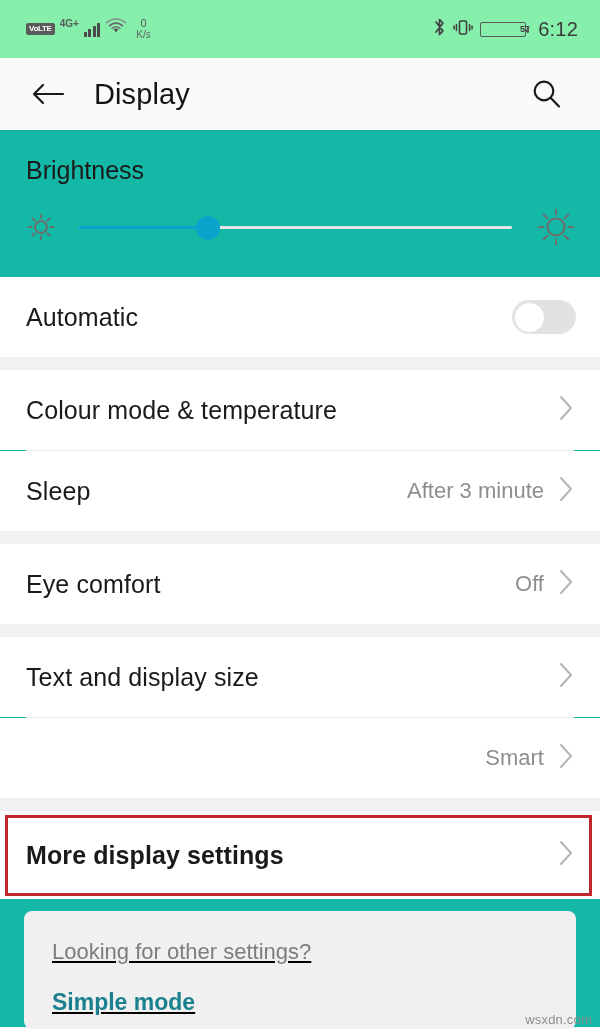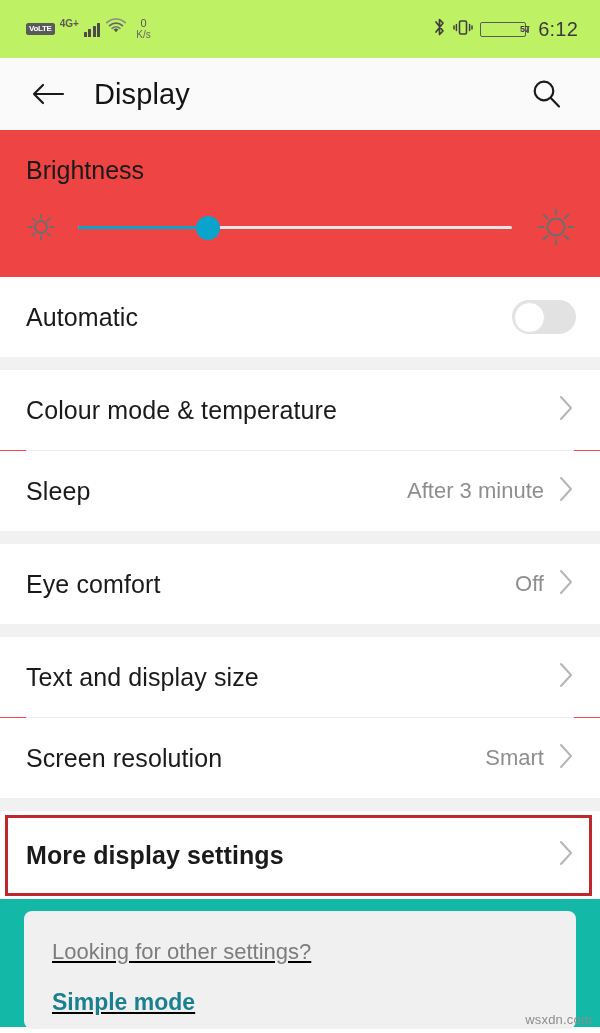--- a/index.html
+++ b/index.html
@@ -6,21 +6,21 @@
   html, body {
     width:600px; height:1033px;
     background:#ffffff;
     font-family:"Liberation Sans", sans-serif;
     -webkit-font-smoothing:antialiased;
   }
   #screen { position:relative; width:600px; height:1033px; background:#ffffff; overflow:hidden; }
 
   
   .statusbar {
-    height:58px; background:#bef264;
+    height:58px; background:#86efac;
     display:flex; align-items:center;
     padding:0 22px 0 26px;
     color:#4a4a4a;
   }
   .sb-left { display:flex; align-items:center; gap:5px; }
   .sb-right { margin-left:auto; display:flex; align-items:center; gap:7px; }
   .volte-badge {
     border:1.6px solid #5a5a5a; border-radius:2px;
     font-size:8px; font-weight:bold; letter-spacing:-0.3px;
     padding:1px 2px; line-height:1; color:#3d3d3d;
@@ -52,21 +52,21 @@
     padding:0 32px 0 26px;
   }
   .appbar .back { width:44px; height:44px; display:flex; align-items:center; justify-content:center; cursor:pointer; }
   .appbar .title {
     font-size:29px; color:#141414; margin-left:24px; letter-spacing:0.1px;
   }
   .appbar .search { margin-left:auto; width:44px; height:44px; display:flex; align-items:center; justify-content:center; cursor:pointer; }
 
   
   .gap { height:13px; background:#f1f1f1; }
-  .section { background:#ef4444; }
+  .section { background:#14b8a6; }
 
   .brightness-label {
     font-size:25px; color:#1a1a1a;
     padding:26px 0 0 26px;
   }
   .slider-row {
     display:flex; align-items:center;
     padding:20px 22px 28px 24px; gap:0;
   }
   .sun-small { width:34px; height:34px; flex:0 0 34px; }
@@ -283,21 +283,20 @@
     <div class="row">
       <span class="label">Text and display size</span>
       <span class="only-chevron">
         <svg width="20" height="32" viewBox="0 0 20 32">
             <path d="M5 5 L15 16 L5 27" stroke="#b5b5b5" stroke-width="2" fill="none" stroke-linecap="round" stroke-linejoin="round"></path>
           </svg>
       </span>
     </div>
     <div class="divider"></div>
     <div class="row">
-      <span class="label">Screen resolution</span>
       <span class="value">Smart</span>
       <span>
         <svg width="20" height="32" viewBox="0 0 20 32">
             <path d="M5 5 L15 16 L5 27" stroke="#b5b5b5" stroke-width="2" fill="none" stroke-linecap="round" stroke-linejoin="round"></path>
           </svg>
       </span>
     </div>
   </div>
 
   <div class="gap"></div>

